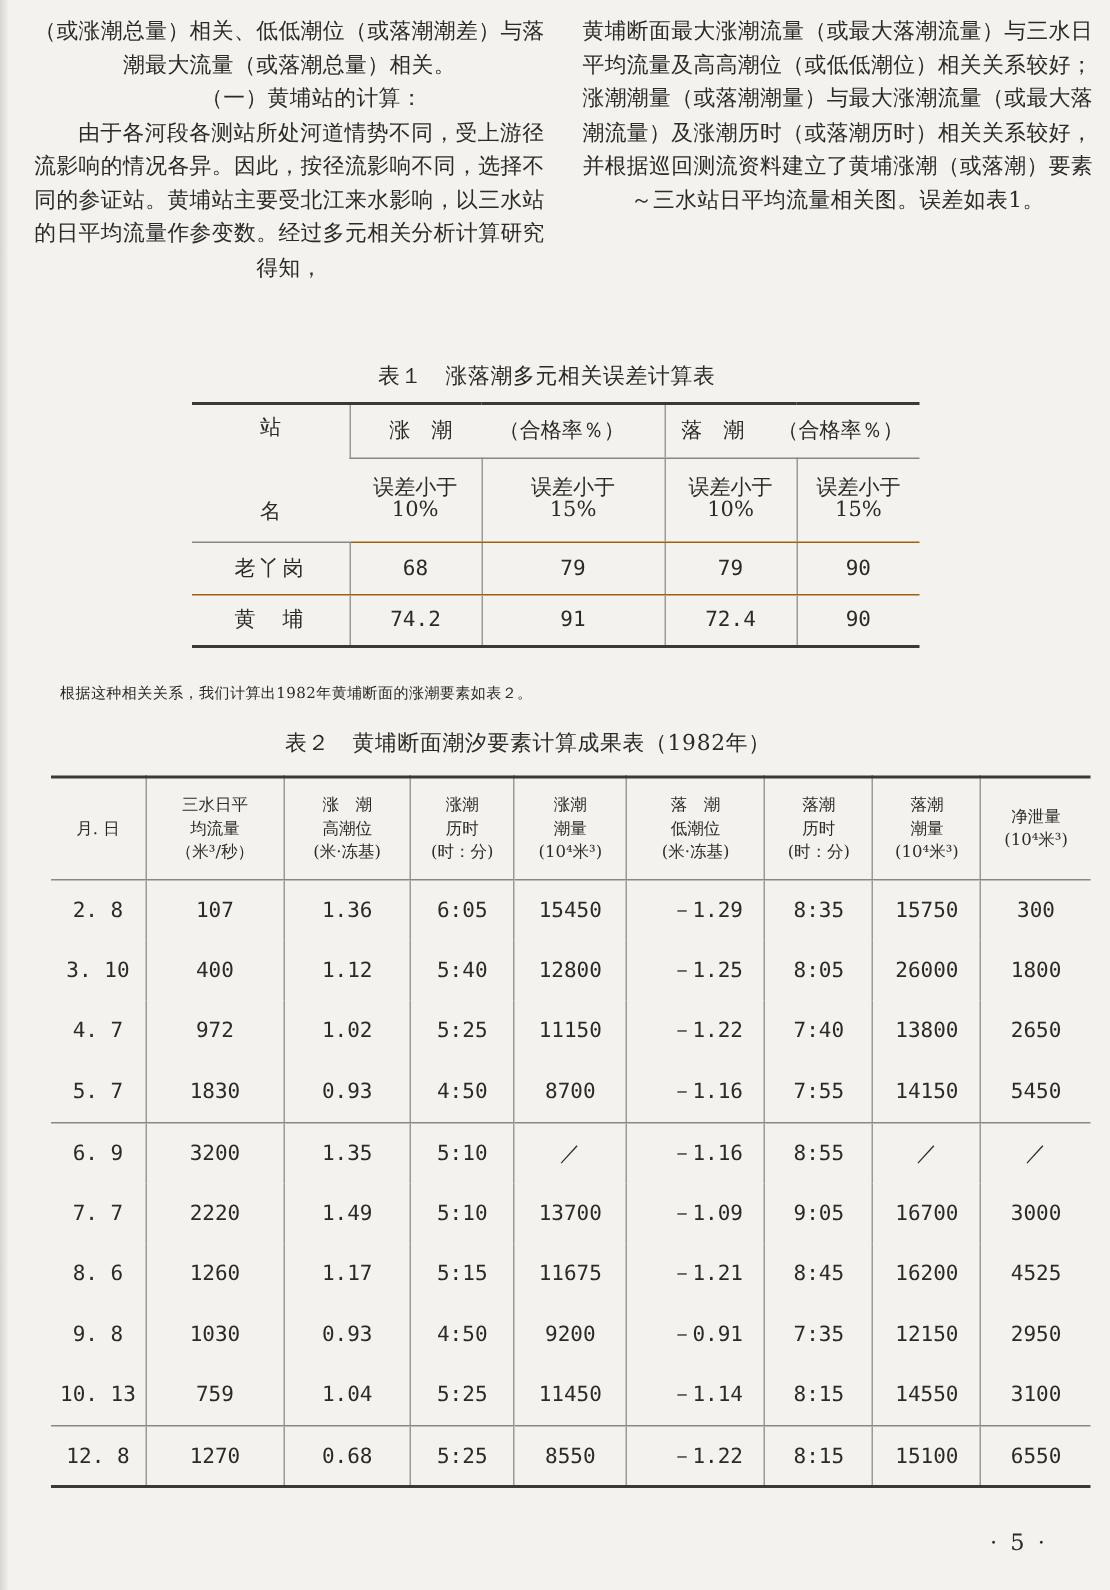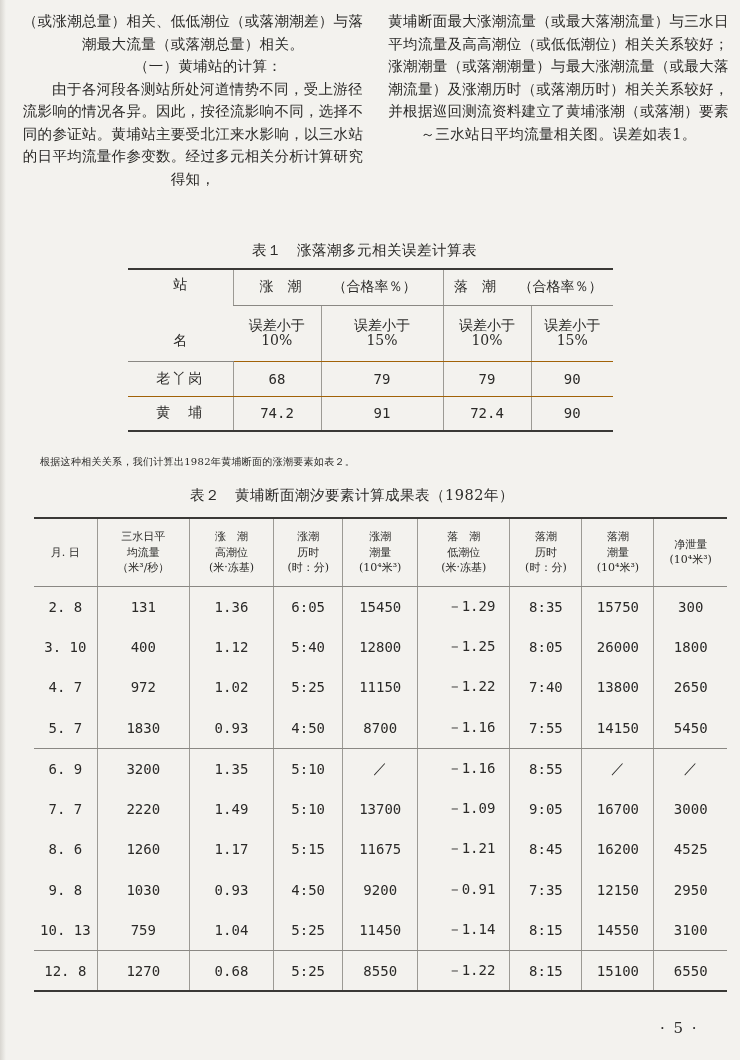--- a/index.html
+++ b/index.html
@@ -137,21 +137,21 @@
         <td style="width: 77px;"><span>涨潮</span><br><span>潮量</span><br><span>(10⁴米³)</span></td>
         <td style="width: 96px;"><span>落　潮</span><br><span>低潮位</span><br><span>(米·冻基)</span></td>
         <td style="width: 75px;"><span>落潮</span><br><span>历时</span><br><span>(时：分)</span></td>
         <td style="width: 74px;"><span>落潮</span><br><span>潮量</span><br><span>(10⁴米³)</span></td>
         <td style="width: 76px;"><span>净泄量</span><br><span>(10⁴米³)</span></td>
       </tr>
   </tbody>
     <tbody id="t2-body">
       <tr class="row">
         <td>2. 8</td>
-        <td>131</td>
+        <td>107</td>
         <td>1.36</td>
         <td>6:05</td>
         <td>15450</td>
         <td class="neg">－1.29</td>
         <td>8:35</td>
         <td>15750</td>
         <td>300</td>
       </tr>
       <tr class="row">
         <td>3. 10</td>

